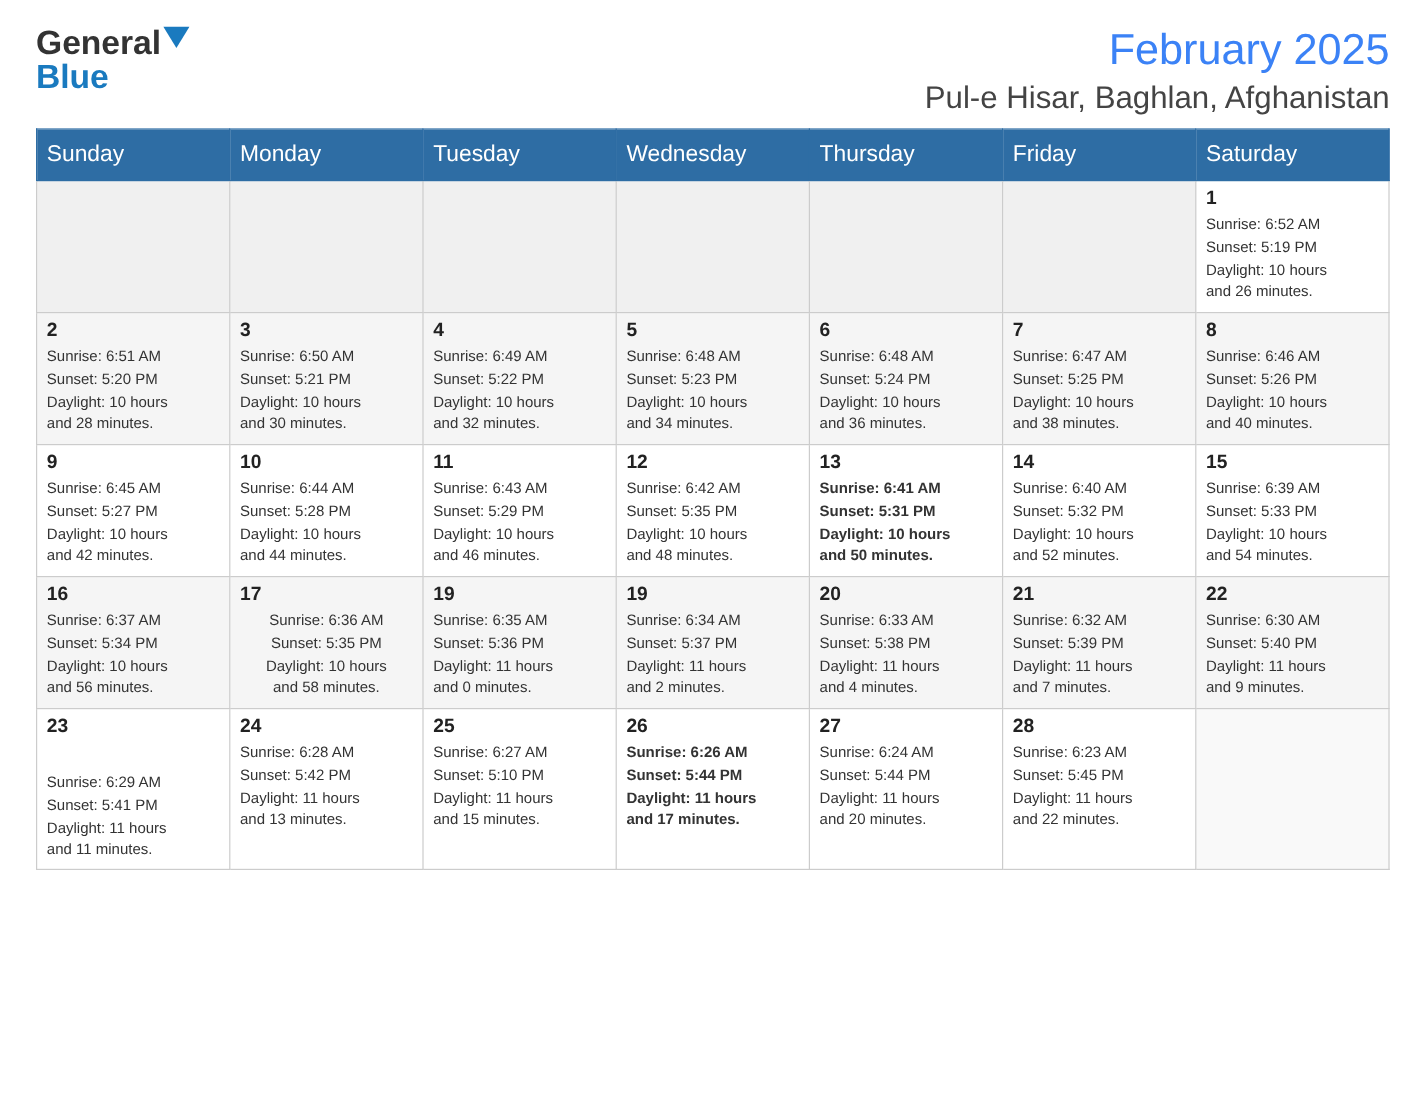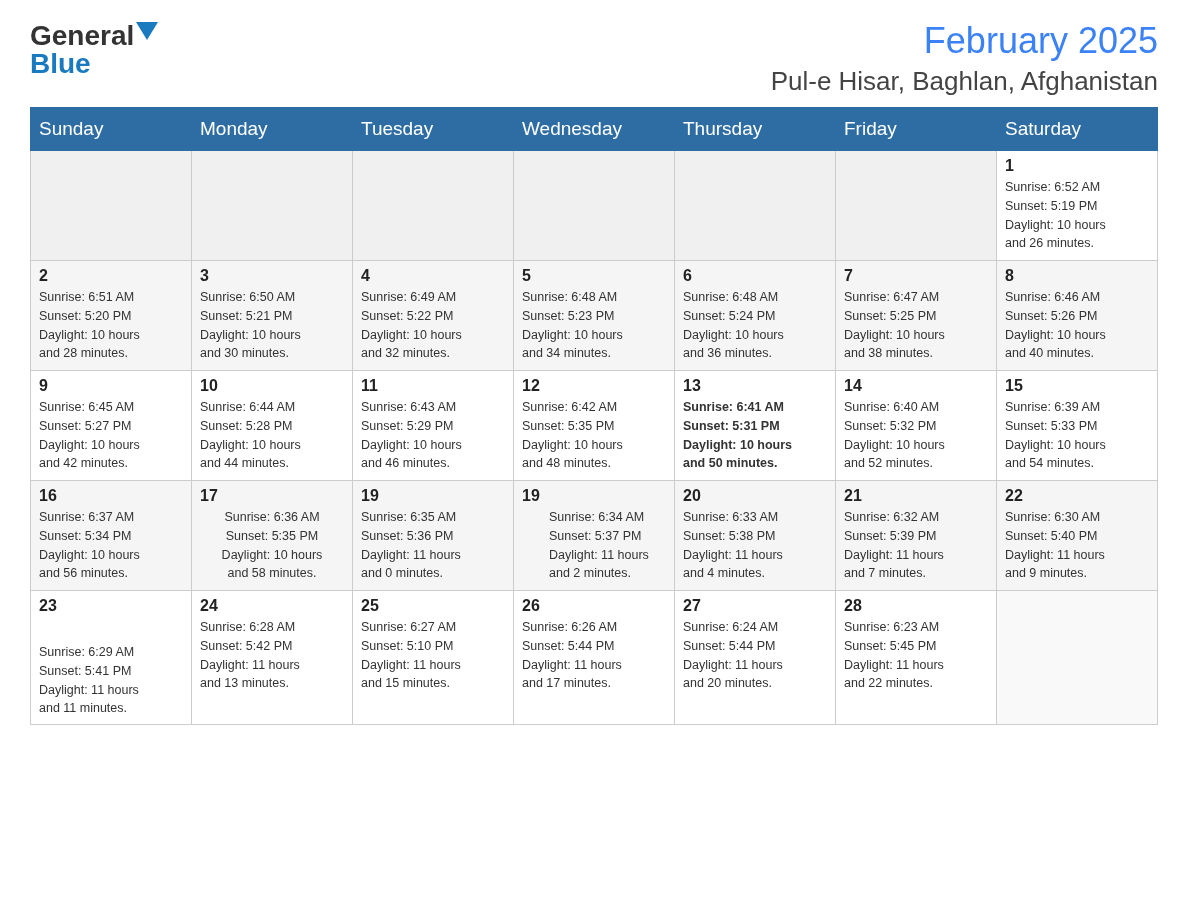--- a/index.html
+++ b/index.html
@@ -269,21 +269,21 @@
         </td>
         <td>
           <span class="day-number">19</span>
           <div class="day-info" style="white-space: pre-line;">Sunrise: 6:35 AM
 Sunset: 5:36 PM
 Daylight: 11 hours
 and 0 minutes.</div>
         </td>
         <td>
           <span class="day-number">19</span>
-          <div class="day-info" style="white-space: pre-line; margin-left: 27px;">Sunrise: 6:34 AM
+          <div class="day-info" style="white-space: pre-line;">Sunrise: 6:34 AM
 Sunset: 5:37 PM
 Daylight: 11 hours
 and 2 minutes.</div>
         </td>
         <td>
           <span class="day-number">20</span>
           <div class="day-info" style="white-space: pre-line;">Sunrise: 6:33 AM
 Sunset: 5:38 PM
 Daylight: 11 hours
 and 4 minutes.</div>
@@ -320,21 +320,21 @@
         </td>
         <td>
           <span class="day-number">25</span>
           <div class="day-info" style="white-space: pre-line;">Sunrise: 6:27 AM
 Sunset: 5:10 PM
 Daylight: 11 hours
 and 15 minutes.</div>
         </td>
         <td>
           <span class="day-number">26</span>
-          <div class="day-info" style="white-space: pre-line;">Sunrise: 6:26 AM
+          <div class="day-info" style="white-space: pre-line; font-weight: bold;">Sunrise: 6:26 AM
 Sunset: 5:44 PM
 Daylight: 11 hours
 and 17 minutes.</div>
         </td>
         <td>
           <span class="day-number">27</span>
           <div class="day-info" style="white-space: pre-line;">Sunrise: 6:24 AM
 Sunset: 5:44 PM
 Daylight: 11 hours
 and 20 minutes.</div>

